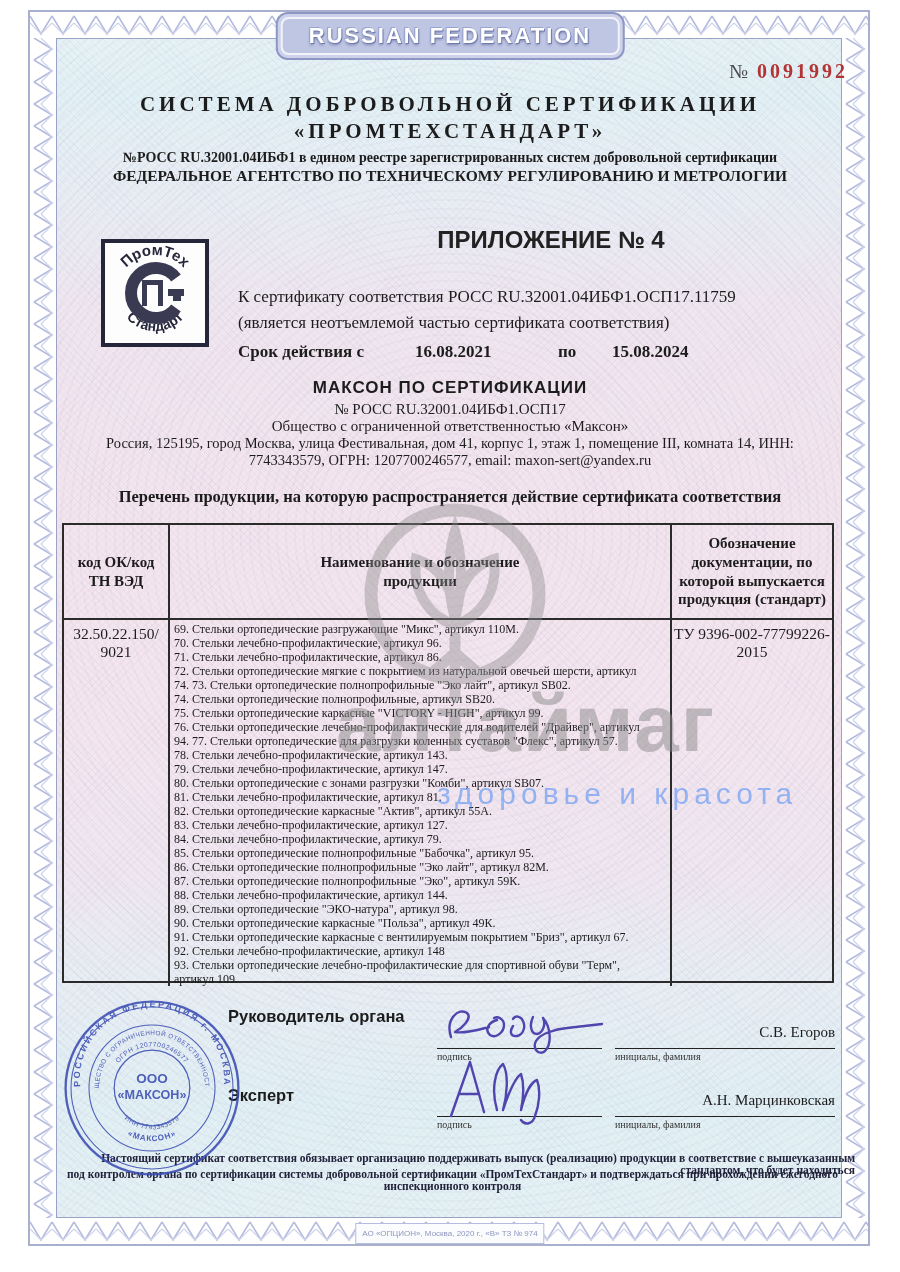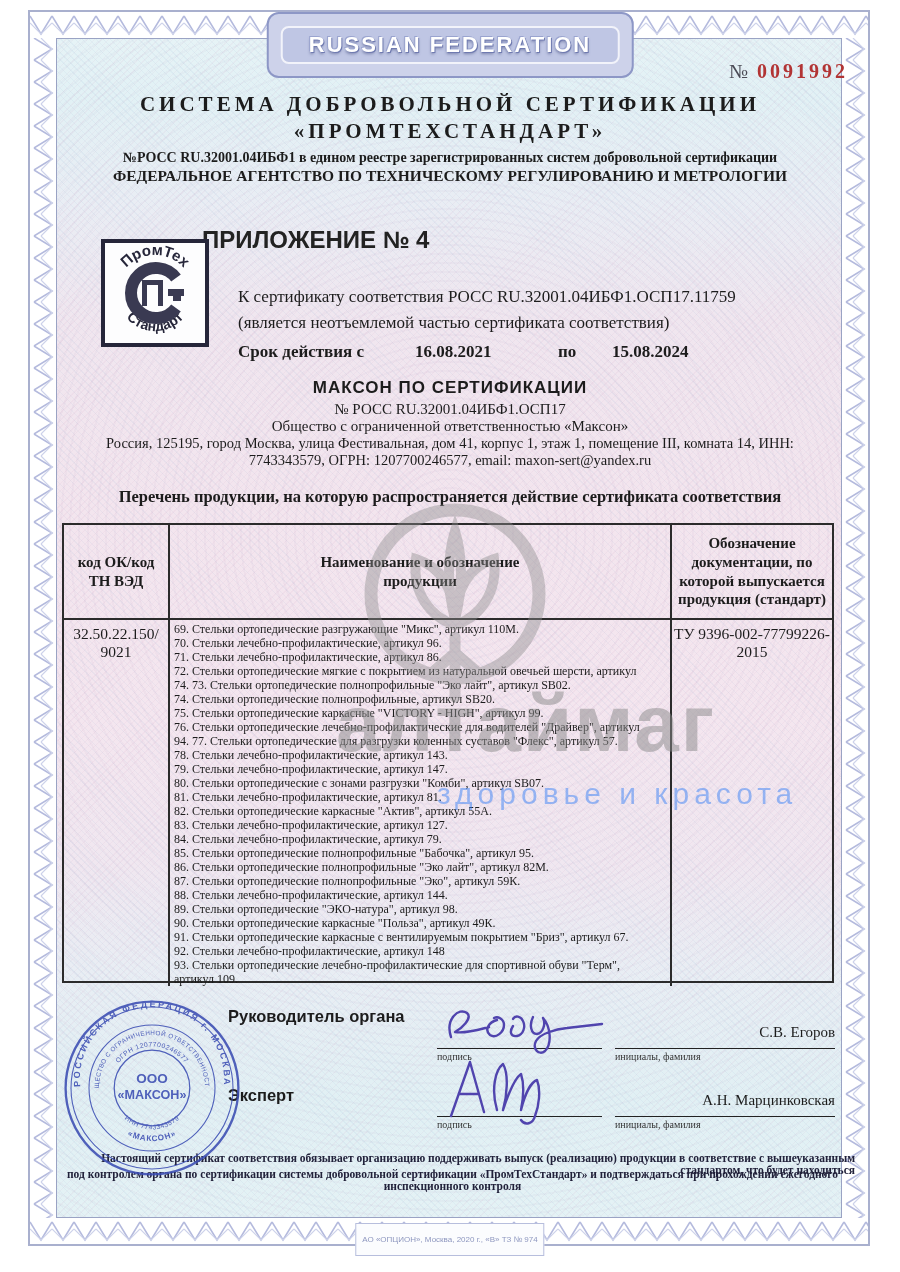--- a/index.html
+++ b/index.html
@@ -25,35 +25,35 @@
   #inner::before{content:"";position:absolute;inset:0;
          background:
            repeating-linear-gradient(45deg,rgba(120,160,200,.08) 0 1px,transparent 1px 5px),
            repeating-linear-gradient(-45deg,rgba(200,140,180,.08) 0 1px,transparent 1px 5px),
            repeating-radial-gradient(circle at 50% 42%,rgba(150,120,170,.05) 0 2px,transparent 2px 9px)}
 
   #content{position:absolute;inset:0;z-index:3}
 
   
   #badge{top:12px;left:50%;transform:translateX(-50%);
-         background:#cdd2ea;border:2px solid #8d97c6;border-radius:12px;padding:12px}
+         background:#cdd2ea;border:2px solid #8d97c6;border-radius:12px;padding:3px}
   #badge-in{border:2px solid #f2f3fa;border-radius:8px;background:#bfc6e4;
          padding:4px 26px;font-family:"Liberation Sans",sans-serif;font-weight:bold;
          font-size:22px;letter-spacing:2px;color:#ffffff;
          text-shadow:1px 1px 0 #6f7ab0,-1px -1px 0 #9aa4cf,0 2px 3px rgba(60,70,120,.55)}
   #certno{top:60px;right:52px;font-size:20px;letter-spacing:2px}
   #certno .no-sign{color:#4a4a55}
   #certno .no-digits{color:#b23434;font-weight:bold;letter-spacing:3px}
 
   #title1{top:92px;font-weight:bold;font-size:21px;letter-spacing:4px}
   #title2{top:119px;font-weight:bold;font-size:21px;letter-spacing:4px}
   #reg-line{top:150px;font-weight:bold;font-size:14px}
   #agency-line{top:167px;font-weight:bold;font-size:15.5px}
 
-  #appendix{top:226px;left:202px;right:0;text-align:left;
+  #appendix{top:226px;left:202px;right:0;text-align:center;
             font-family:"Liberation Sans",sans-serif;font-weight:bold;font-size:24px;color:#222}
 
   #logo{left:100px;top:238px}
 
   #ref1{left:238px;top:287px;font-size:17px}
   #ref2{left:238px;top:313px;font-size:17px}
   #validity{left:238px;top:342px;width:620px;height:22px;font-size:17px;font-weight:bold}
   #validity span{position:absolute;top:0}
   .v-label{left:0}.v-from{left:177px}.v-po{left:320px}.v-to{left:374px}
 
@@ -105,21 +105,21 @@
   #name2{left:615px;top:1092px;width:220px}
   #sig1{left:437px;top:1001px;z-index:6}
   #sig2{left:443px;top:1052px;z-index:6}
   #stamp{left:62px;top:998px;z-index:6;opacity:.88}
 
   
   #disc1{top:1152px;left:50px;right:45px;text-align:right;font-weight:bold;font-size:11.5px;color:#21213a}
   #disc2{top:1168px;left:50px;right:45px;text-align:center;font-weight:bold;font-size:11.5px;color:#21213a}
   #imprint{top:1223px;left:50%;transform:translateX(-50%);z-index:4;
            font-family:"Liberation Sans",sans-serif;font-size:8px;line-height:11px;
-           color:#8e97bf;background:#fbfcfe;border:1px solid #b7bedd;padding:10px 6px;white-space:nowrap}
+           color:#8e97bf;background:#fbfcfe;border:1px solid #b7bedd;padding:4px 6px;white-space:nowrap}
 </style>
 </head>
 <body>
 
 <div id="frame">
   <svg id="band-top" class="band">
     <defs>
       <pattern id="zzh" width="22" height="26" patternUnits="userSpaceOnUse">
         <path d="M0 4 L11 22 L22 4" fill="none" stroke="#b4badd" stroke-width="1.6"></path>
         <path d="M0 11 L11 22 L22 11" fill="none" stroke="#cdd2ea" stroke-width="1.2"></path>

